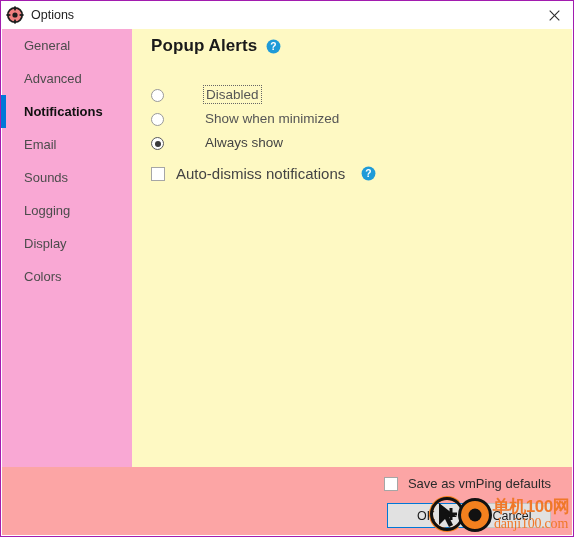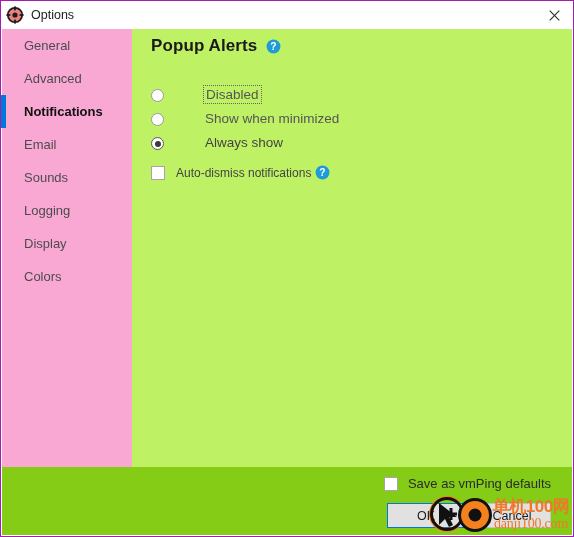--- a/index.html
+++ b/index.html
@@ -82,21 +82,21 @@
     width: 5px; height: 33px;
     background: #0078d7;
   }
 
   
   .content {
     position: absolute;
     left: 131px; top: 28px;
     right: 1px;
     height: 438px;
-    background: #bef264;
+    background: #fef9c3;
   }
   .section-head {
     position: absolute;
     left: 19px; top: 7px;
     display: flex;
     align-items: center;
     gap: 9px;
   }
   .section-title {
     font-size: 17px;
@@ -160,32 +160,32 @@
   }
   .checkbox {
     width: 14px; height: 14px;
     border: 1px solid #a6a6a6;
     background: #ffffff;
     box-sizing: border-box;
     flex: none;
     margin-right: 11px;
   }
   .check-label {
-    font-size: 12px;
+    font-size: 15px;
     color: #444444;
     white-space: nowrap;
-    margin-right: 4px;
+    margin-right: 16px;
   }
 
   
   .footer {
     position: absolute;
     left: 1px; top: 466px;
     right: 1px; bottom: 1px;
-    background: #84cc16;
+    background: #fca5a5;
   }
   .save-row {
     position: absolute;
     right: 21px; top: 9px;
     display: flex;
     align-items: center;
   }
   .save-row .checkbox { margin-right: 10px; }
   .save-label {
     font-size: 13px;

